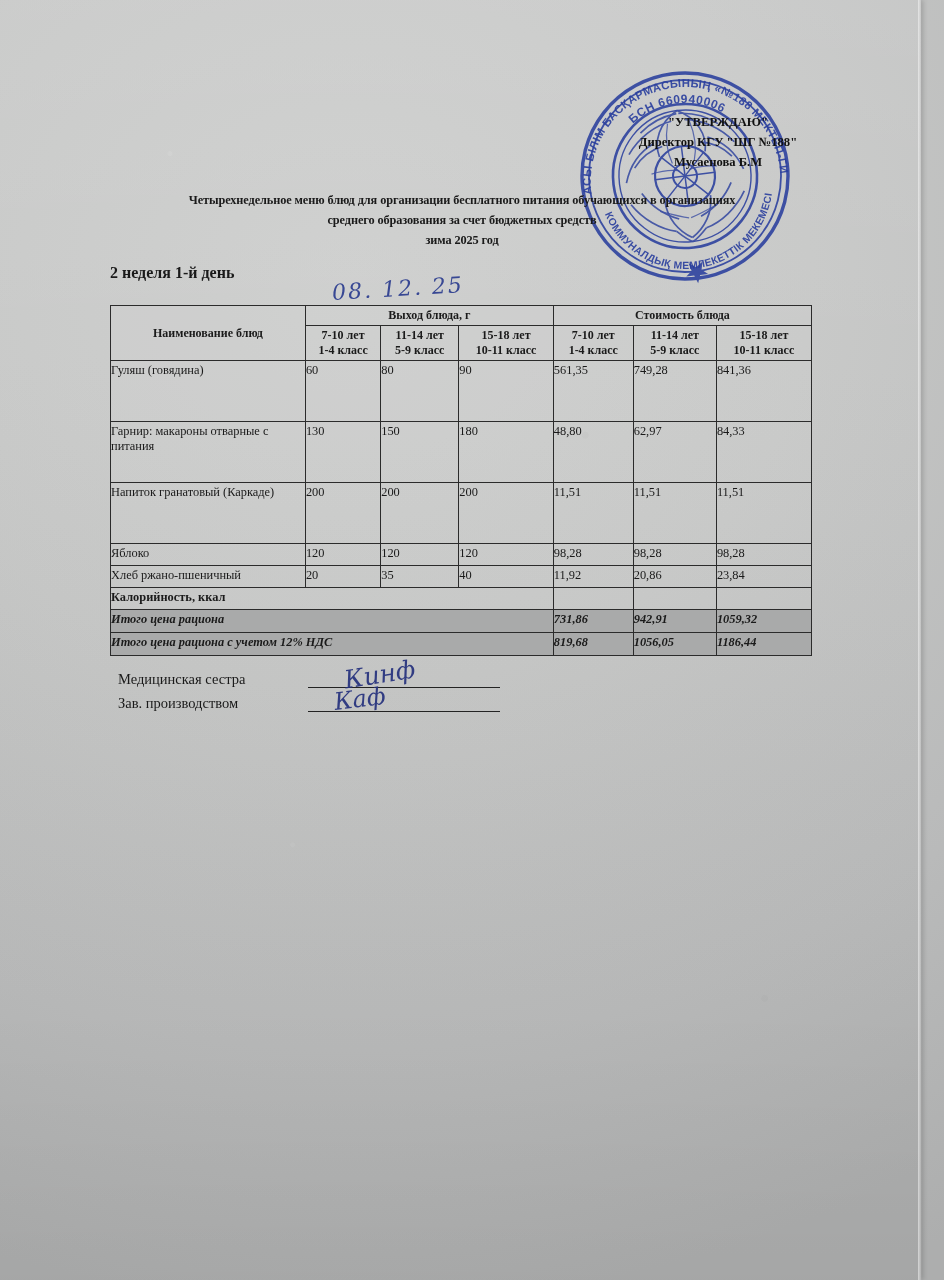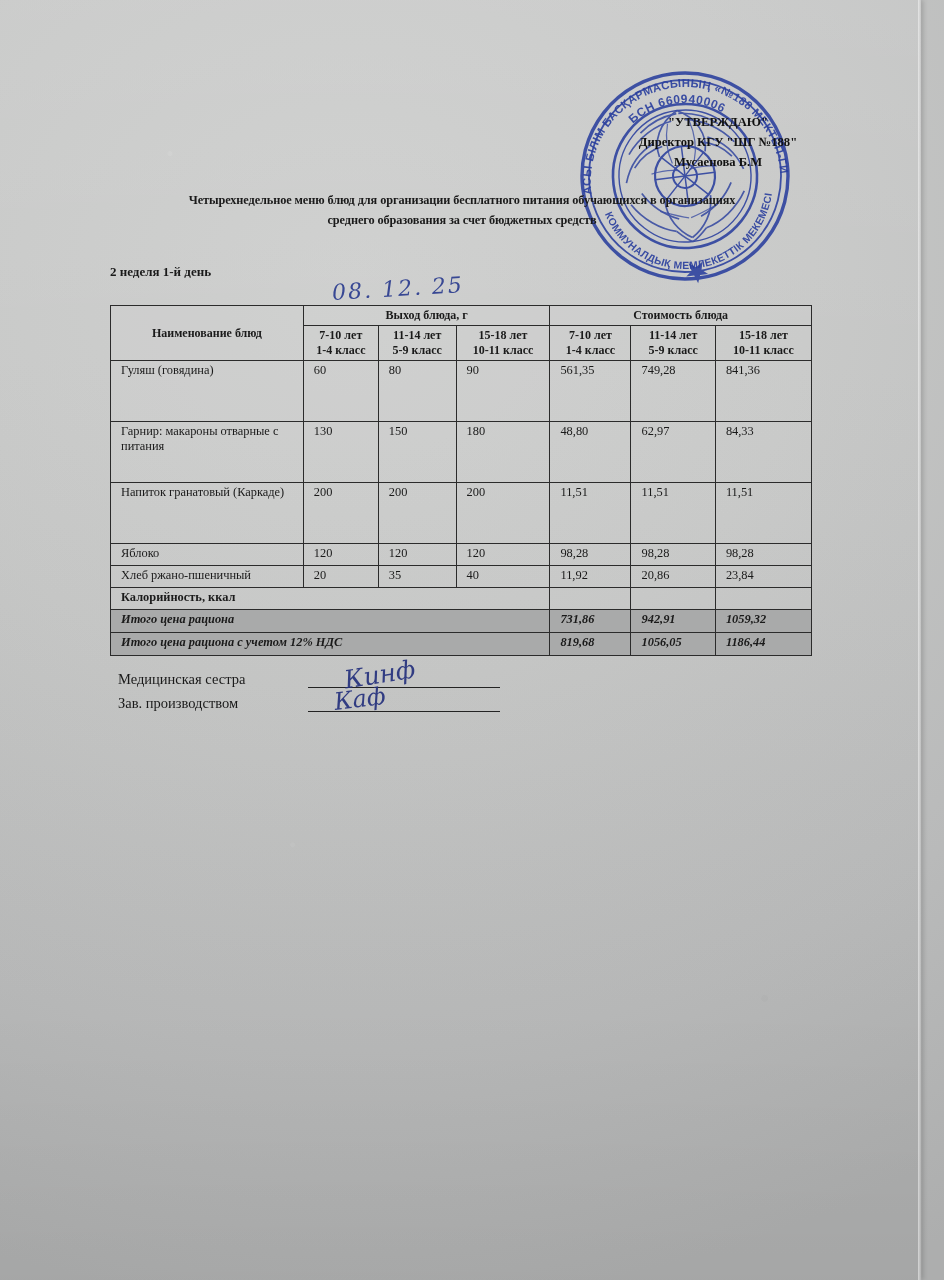--- a/index.html
+++ b/index.html
@@ -67,21 +67,21 @@
     line-height: 20px;
     letter-spacing: -0.1px;
   }
   #title-block .line3 { }
 
   #daylabel {
     position: absolute;
     left: 110px;
     top: 264px;
     font-weight: bold;
-    font-size: 13px;
+    font-size: 16px;
   }
 
   #handdate {
     position: absolute;
     left: 332px;
     top: 276px;
     font-family: "DejaVu Serif", serif;
     font-size: 22px;
     font-style: italic;
     color: #2c3d8f;
@@ -95,21 +95,21 @@
     position: absolute;
     left: 110px;
     top: 305px;
     width: 702px;
     border-collapse: collapse;
     font-size: 12.4px;
     background: rgba(255,255,255,0.04);
   }
   #menu-table td, #menu-table th {
     border: 1.4px solid #2b2b2b;
-    padding: 2px 10px;
+    padding: 2px 0;
     vertical-align: top;
   }
   #menu-table th {
     text-align: center;
     font-weight: bold;
     vertical-align: middle;
     font-size: 12px;
     padding: 2px 2px;
   }
   .hdr-sub { line-height: 15px; }
@@ -284,20 +284,21 @@
 
   <div id="approval">
     <div>"УТВЕРЖДАЮ"</div>
     <div>Директор КГУ "ШГ №188"</div>
     <div>Мусаенова Б.М</div>
   </div>
 
   <div id="title-block">
     <div>Четырехнедельное меню блюд для организации бесплатного питания обучающихся в организациях</div>
     <div>среднего образования за счет бюджетных средств</div>
+    <div class="line3">зима 2025 год</div>
   </div>
 
   <div id="daylabel">2 неделя 1-й день</div>
   <div id="handdate">08. 12. 25</div>
 
   <table id="menu-table">
     <thead>
       <tr>
         <th rowspan="2" style="width:200px;">Наименование блюд</th>
         <th colspan="3">Выход блюда, г</th>

